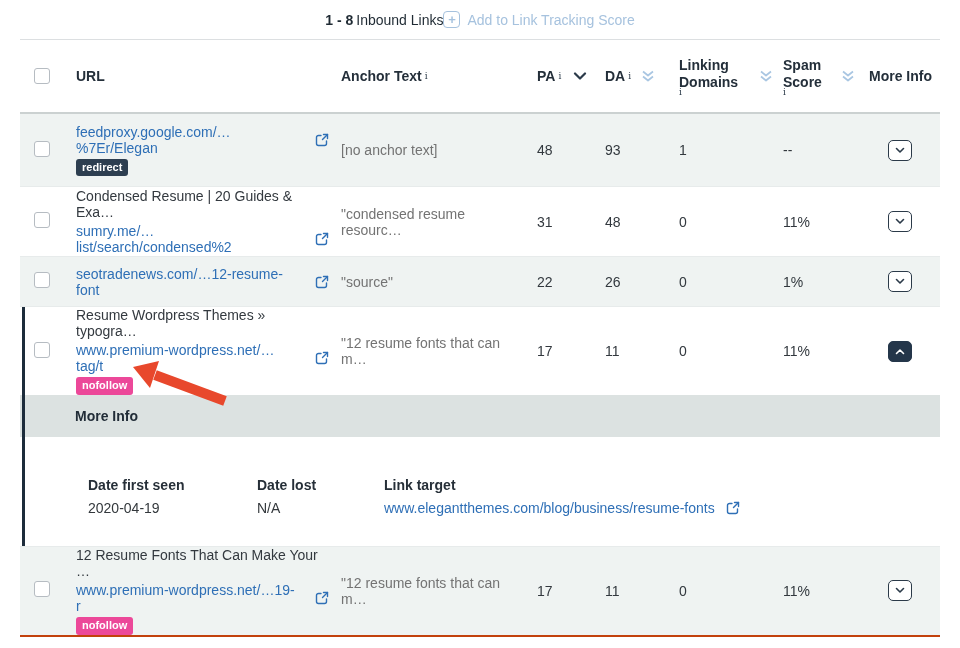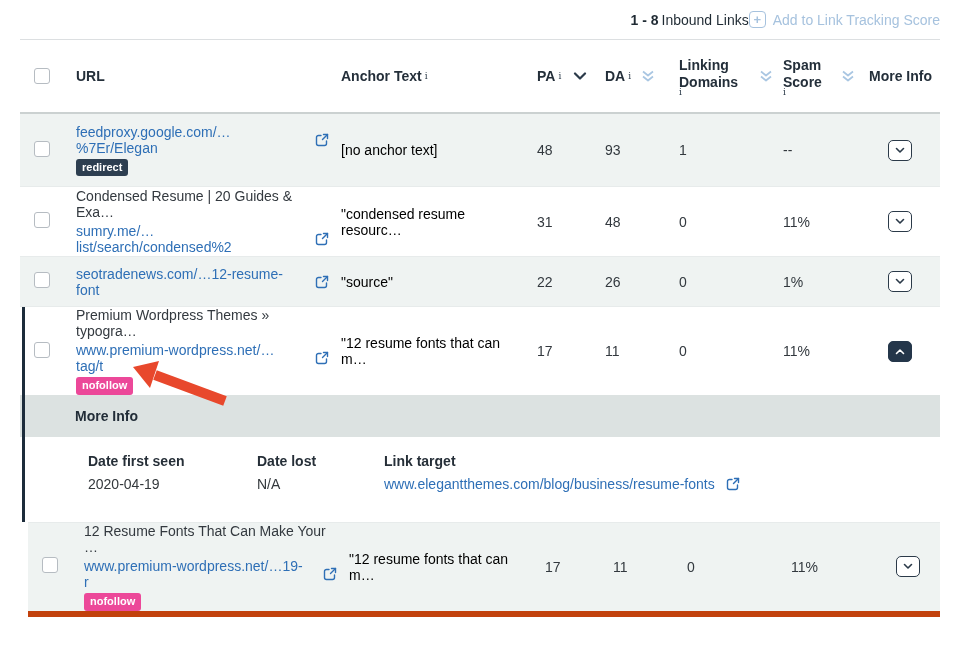--- a/index.html
+++ b/index.html
@@ -6,21 +6,21 @@
   html,body { margin:0; padding:0; }
   body {
     width:960px; height:648px; background:#ffffff;
     font-family:"Liberation Sans", sans-serif;
     color:#2c3540; overflow:hidden;
   }
   .page { padding:0 20px; width:960px; }
 
   
   .topbar {
-    height:40px; display:flex; align-items:center; justify-content:flex-end;
+    height:40px; display:flex; align-items:center; justify-content:center;
     border-bottom:1px solid #dcdfe1;
   }
   .list-title { font-size:14px; color:#1f2a33; }
   .list-title b { font-weight:bold; margin-right:3px; }
   .add-track {
     display:flex; align-items:center; gap:7px;
     color:#a6c2de; font-size:14px; cursor:pointer; background:none; border:none;
     font-family:"Liberation Sans", sans-serif; padding:0;
   }
   .plus-box {
@@ -53,60 +53,60 @@
   .two-line { width:70px; line-height:1.15; }
   .sort-single { margin-left:12px; cursor:pointer; }
   .sort-double { margin-left:10px; cursor:pointer; }
 
   
   .t-row { font-size:14px; color:#32383e; }
   .row-tint { background:#eff3f2; }
   .h72 { min-height:72px; } .h70 { min-height:70px; }
   .h50 { min-height:50px; } .h88 { min-height:88px; }
   .bt  { border-top:1px solid #e7ebeb; }
-  .bb  { border-bottom:6px solid #c2410c;margin-left:8px; }
+  .bb  { border-bottom:2px solid #c2410c; }
 
   .cbx {
     appearance:none; -webkit-appearance:none;
     width:16px; height:16px; margin:0 0 0 14px;
     border:1px solid #b6bcc2; border-radius:3px; background:#fff; cursor:pointer;
   }
   .urlcell { display:flex; flex-direction:column; gap:3px; padding-right:12px; }
   .titleline { color:#33393f; }
   .linkline { display:flex; align-items:center; gap:18px; }
   .linkline a { color:#2e6fb6; text-decoration:none; }
   .ext-icon { flex:0 0 auto; cursor:pointer; }
   .badge {
     display:inline-block; width:max-content;
     font-size:11px; font-weight:bold; color:#fff;
     padding:2px 6px; border-radius:3px; line-height:1.25;
   }
   .badge-redirect { background:#2d3e50; }
   .badge-nofollow { background:#ec4899; }
-  .anchorcell { padding-right:14px; color:#000000; }
+  .anchorcell { padding-right:14px; color:#737373; }
 
   .mi-btn {
     width:24px; height:21px; margin-left:19px;
     border:1.5px solid #2b3a49; border-radius:5px; background:#fff;
     display:flex; align-items:center; justify-content:center;
     cursor:pointer; padding:0;
   }
   .mi-btn.expanded { background:#24364a; border-color:#24364a; }
 
   
   .exp { position:relative; border-top:1px solid #e7ebeb; }
   .exp::before {
     content:""; position:absolute; left:2px; top:0; bottom:0; width:3px;
     background:#1d2c3b; z-index:2;
   }
   .mi-bar {
     height:42px; background:#dce2e1; display:flex; align-items:center;
     padding-left:55px; font-weight:bold; font-size:14px; color:#222d38;
   }
-  .mi-detail { background:#fff; padding:16px 0 30px 68px; display:flex; font-size:14px; }
+  .mi-detail { background:#fff; padding:40px 0 30px 68px; display:flex; font-size:14px; }
   .mi-col1 { width:125px; } .mi-col2 { width:127px;margin-left:44px; }
   .mi-label { font-weight:bold; color:#262f38; margin-bottom:7px; }
   .mi-value { color:#33383c; }
   .mi-link { display:flex; align-items:center; gap:11px;justify-content:flex-end; }
   .mi-link a { color:#2e6fb6; text-decoration:none; }
 
   .arrow-svg {
     position:absolute; left:105px; top:46px; width:112px; height:60px;
     z-index:3; pointer-events:none;
   }
@@ -253,21 +253,21 @@
           <path d="M1.5 1.5 5 5 8.5 1.5" fill="none" stroke="#2b3a49" stroke-width="1.6" stroke-linecap="round" stroke-linejoin="round"></path>
         </svg>
       </button>
     </div>
   </div>
 
   <div class="exp">
     <div class="grid t-row h88">
       <div><input type="checkbox" class="cbx" style=""></div>
       <div class="urlcell">
-        <div class="titleline">Premium Wordpress Themes » typogra…</div>
+        <div class="titleline">Resume Wordpress Themes » typogra…</div>
         <div class="linkline">
           <a href="#">www.premium-wordpress.net/…tag/t</a>
           <svg class="ext-icon" width="14" height="14" viewBox="0 0 14 14">
               <use href="#ext-link"></use>
             </svg>
         </div>
         <span class="badge badge-nofollow">nofollow</span>
       </div>
       <div class="anchorcell">"12 resume fonts that can m…</div>
       <div>17</div>

